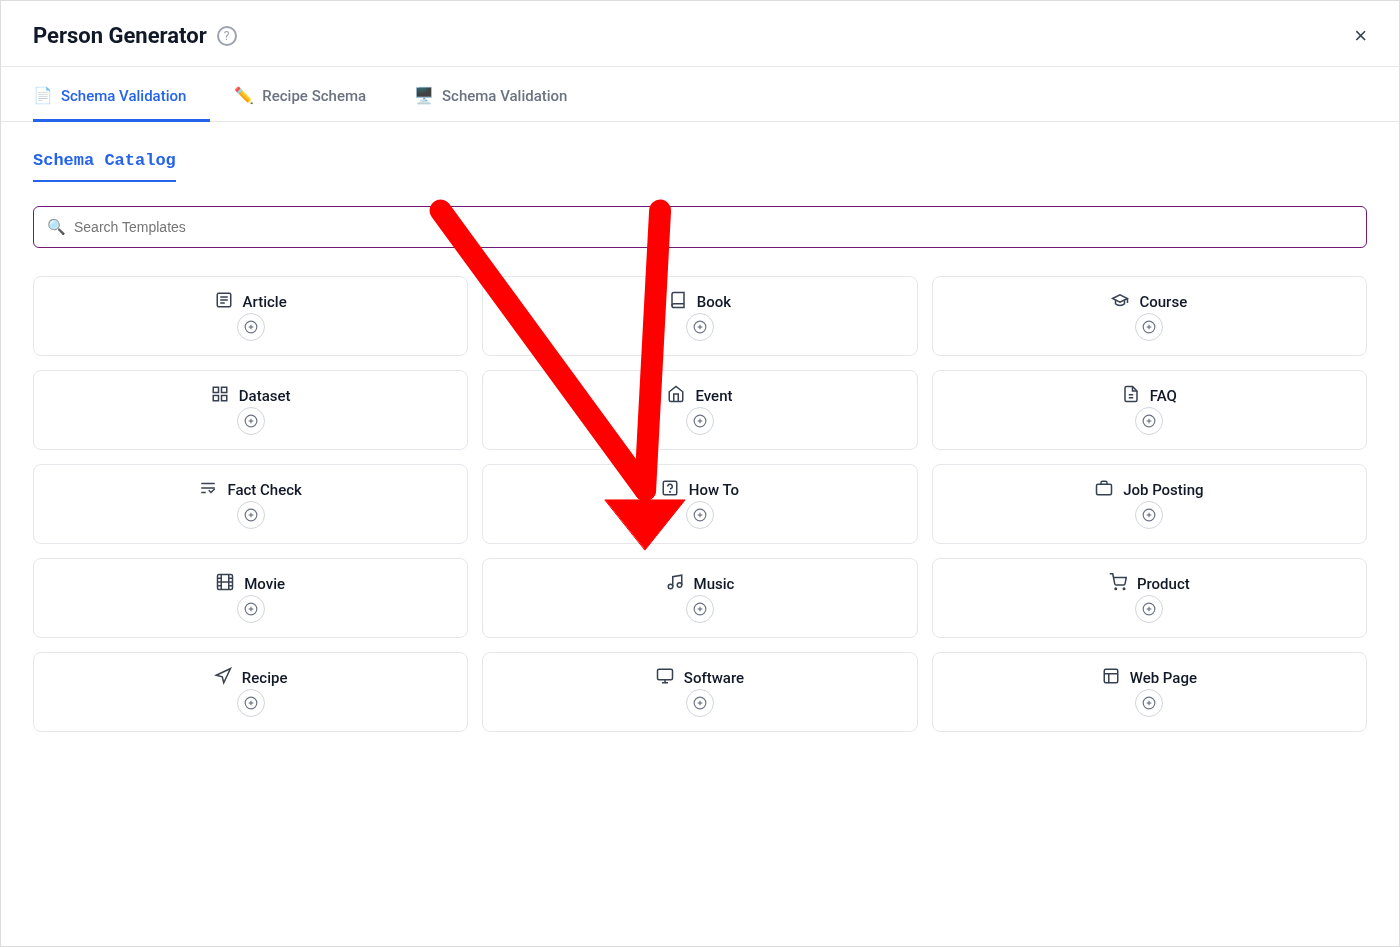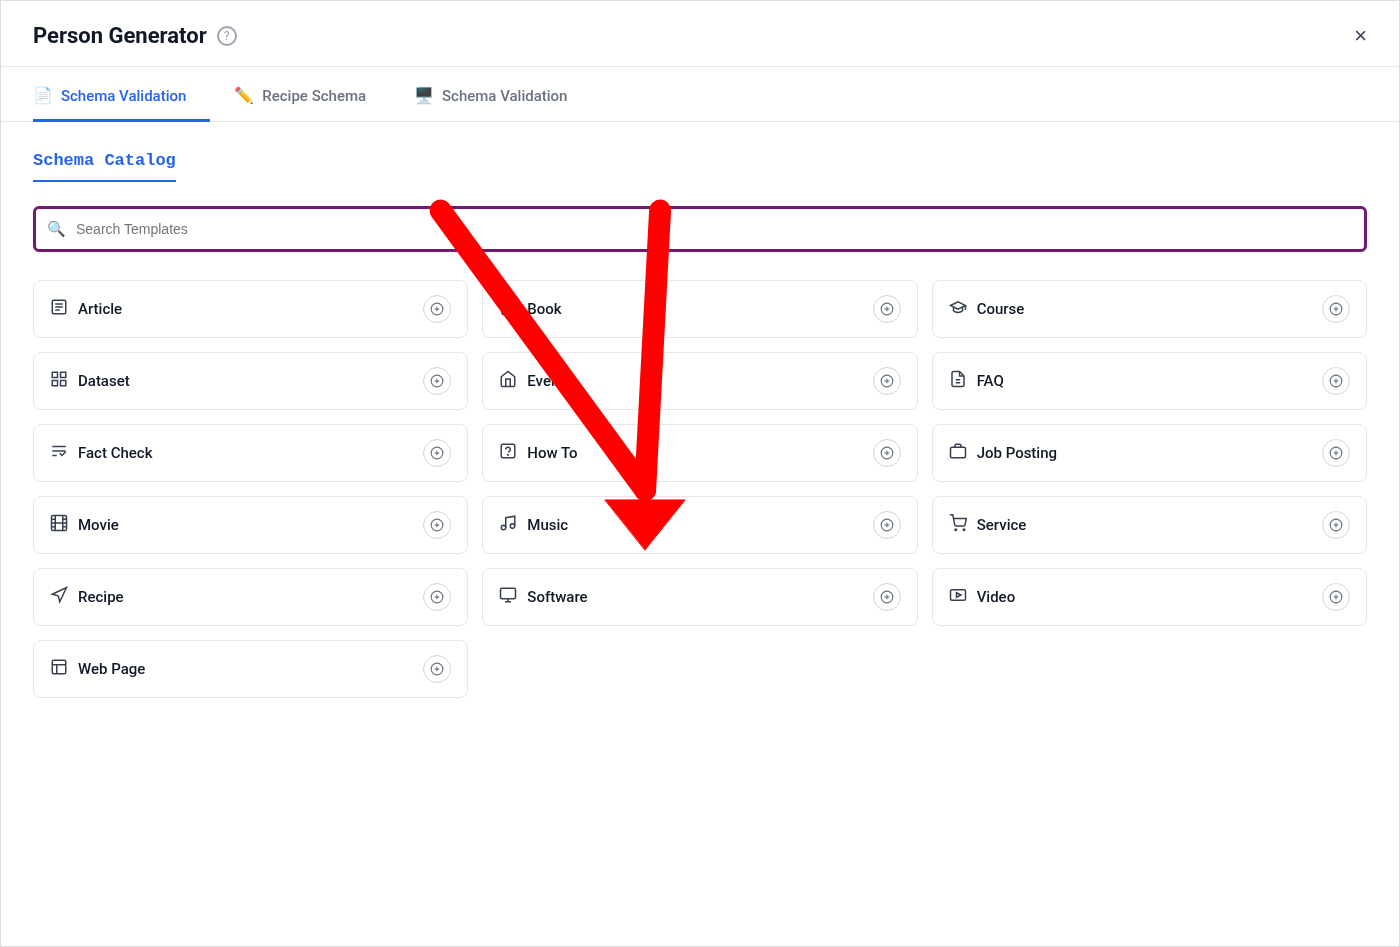--- a/index.html
+++ b/index.html
@@ -109,21 +109,21 @@
       position: absolute;
       left: 14px;
       top: 50%;
       transform: translateY(-50%);
       color: #9ca3af;
       font-size: 15px;
     }
     .search-input {
       width: 100%;
       padding: 12px 16px 12px 40px;
-      border: 3px solid #701a75;
+      border: 1px solid #701a75;
       border-radius: 6px;
       font-size: 14px;
       color: #9ca3af;
       outline: none;
       background: #fff;
     }
 
     
     .templates-grid {
       display: grid;
@@ -134,20 +134,21 @@
     
     .template-card {
       display: flex;
       align-items: center;
       justify-content: space-between;
       border: 1px solid #e5e7eb;
       border-radius: 8px;
       padding: 14px 16px;
       cursor: pointer;
       background: #fff;
+      flex-direction: column;
     }
     .template-card-left {
       display: flex;
       align-items: center;
       gap: 10px;
     }
     .template-card-icon {
       font-size: 18px;
       color: #374151;
     }
@@ -408,21 +409,21 @@
           </svg>
         </div>
       </div>
       <div class="template-card">
         <div class="template-card-left">
           <span class="template-card-icon"><svg width="18" height="18" viewBox="0 0 24 24" fill="none" stroke="#374151" stroke-width="2">
               <circle cx="9" cy="21" r="1"></circle>
               <circle cx="20" cy="21" r="1"></circle>
               <path d="M1 1h4l2.68 13.39a2 2 0 0 0 2 1.61h9.72a2 2 0 0 0 2-1.61L23 6H6"></path>
             </svg></span>
-          <span class="template-card-label">Service</span>
+          <span class="template-card-label">Product</span>
         </div>
         <div class="add-icon">
           <svg width="14" height="14" viewBox="0 0 24 24" fill="none" stroke="#6b7280" stroke-width="2">
             <circle cx="12" cy="12" r="10"></circle>
             <line x1="12" y1="8" x2="12" y2="16"></line>
             <line x1="8" y1="12" x2="16" y2="12"></line>
           </svg>
         </div>
       </div>
       <div class="template-card">
@@ -453,36 +454,20 @@
           <svg width="14" height="14" viewBox="0 0 24 24" fill="none" stroke="#6b7280" stroke-width="2">
             <circle cx="12" cy="12" r="10"></circle>
             <line x1="12" y1="8" x2="12" y2="16"></line>
             <line x1="8" y1="12" x2="16" y2="12"></line>
           </svg>
         </div>
       </div>
       <div class="template-card">
         <div class="template-card-left">
           <span class="template-card-icon"><svg width="18" height="18" viewBox="0 0 24 24" fill="none" stroke="#374151" stroke-width="2">
-              <rect x="2" y="5" width="20" height="14" rx="2"></rect>
-              <polygon points="10 9 16 12 10 15 10 9"></polygon>
-            </svg></span>
-          <span class="template-card-label">Video</span>
-        </div>
-        <div class="add-icon">
-          <svg width="14" height="14" viewBox="0 0 24 24" fill="none" stroke="#6b7280" stroke-width="2">
-            <circle cx="12" cy="12" r="10"></circle>
-            <line x1="12" y1="8" x2="12" y2="16"></line>
-            <line x1="8" y1="12" x2="16" y2="12"></line>
-          </svg>
-        </div>
-      </div>
-      <div class="template-card">
-        <div class="template-card-left">
-          <span class="template-card-icon"><svg width="18" height="18" viewBox="0 0 24 24" fill="none" stroke="#374151" stroke-width="2">
               <rect x="3" y="3" width="18" height="18" rx="2"></rect>
               <line x1="3" y1="9" x2="21" y2="9"></line>
               <line x1="9" y1="21" x2="9" y2="9"></line>
             </svg></span>
           <span class="template-card-label">Web Page</span>
         </div>
         <div class="add-icon">
           <svg width="14" height="14" viewBox="0 0 24 24" fill="none" stroke="#6b7280" stroke-width="2">
             <circle cx="12" cy="12" r="10"></circle>
             <line x1="12" y1="8" x2="12" y2="16"></line>

